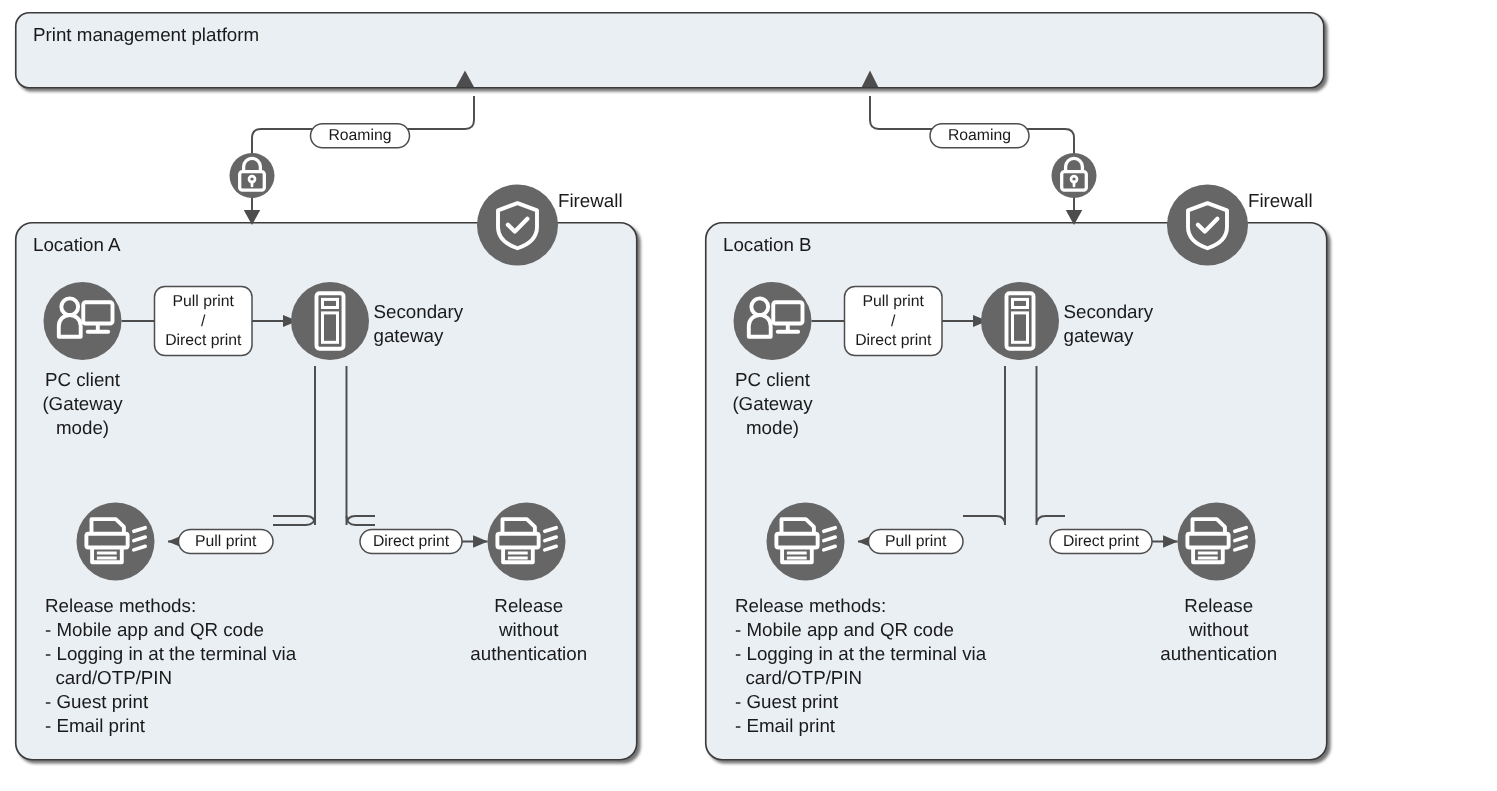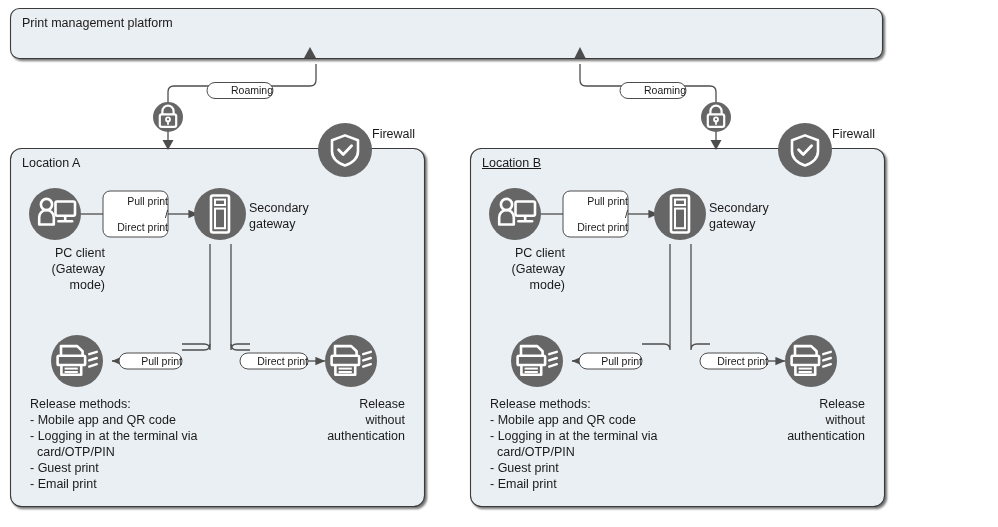--- a/index.html
+++ b/index.html
@@ -1,20 +1,20 @@
 <!DOCTYPE html>
 <html><head>
 <meta charset="utf-8">
 <style>
   html,body{margin:0;padding:0;background:#ffffff;}
   body{width:998px;height:527px;font-family:"Liberation Sans",sans-serif;overflow:hidden;}
   #stage{position:relative;width:998px;height:474px;}
   svg{position:absolute;left:0;top:0;width:998px;height:527px;}
   .lbl{position:absolute;color:#1a1a1a;font-size:12.5px;line-height:1.28;white-space:pre;}
-  .lbl.c{text-align:right;}
+  .lbl.c{text-align:center;}
   .pill-txt{font-size:10.5px;}
 </style>
 </head>
 <body>
 
 <div id="stage">
 
   <svg viewBox="0 0 998 527" xmlns="http://www.w3.org/2000/svg">
     <defs>
       <marker id="arrow" markerWidth="9" markerHeight="9" refX="7.4" refY="3.2" orient="auto">
@@ -159,21 +159,21 @@
 
     <rect x="119" y="353" width="63" height="16" rx="8" fill="#ffffff" stroke="#4d4d4d" stroke-width="1"></rect>
     <rect x="240" y="353" width="68" height="16" rx="8" fill="#ffffff" stroke="#4d4d4d" stroke-width="1"></rect>
     <rect x="579" y="353" width="63" height="16" rx="8" fill="#ffffff" stroke="#4d4d4d" stroke-width="1"></rect>
     <rect x="700" y="353" width="68" height="16" rx="8" fill="#ffffff" stroke="#4d4d4d" stroke-width="1"></rect>
   </svg>
 
   <div class="lbl" style="left:22px;top:15px;">Print management platform</div>
 
   <div class="lbl" style="left:22px;top:155px;">Location A</div>
-  <div class="lbl" style="left:482px;top:155px;text-decoration:underline;">Location B</div>
+  <div class="lbl" style="left:482px;top:155px;">Location B</div>
 
   <div class="lbl c pill-txt" style="left:207px;top:84px;width:66px;">Roaming</div>
   <div class="lbl c pill-txt" style="left:620px;top:84px;width:66px;">Roaming</div>
 
   <div class="lbl" style="left:372px;top:126px;">Firewall</div>
   <div class="lbl" style="left:832px;top:126px;">Firewall</div>
 
   <div class="lbl c pill-txt" style="left:103px;top:195px;width:65px;line-height:1.22;">Pull print
 /
 Direct print</div>

